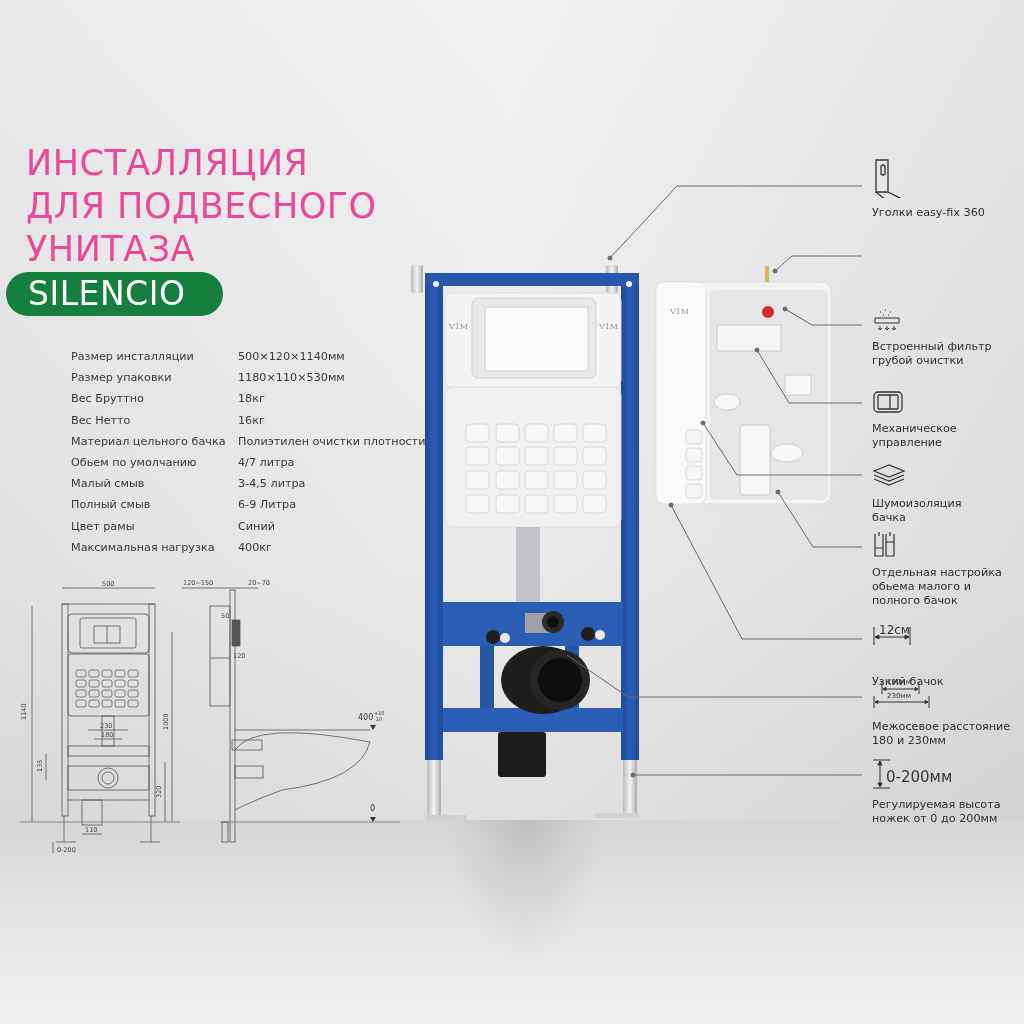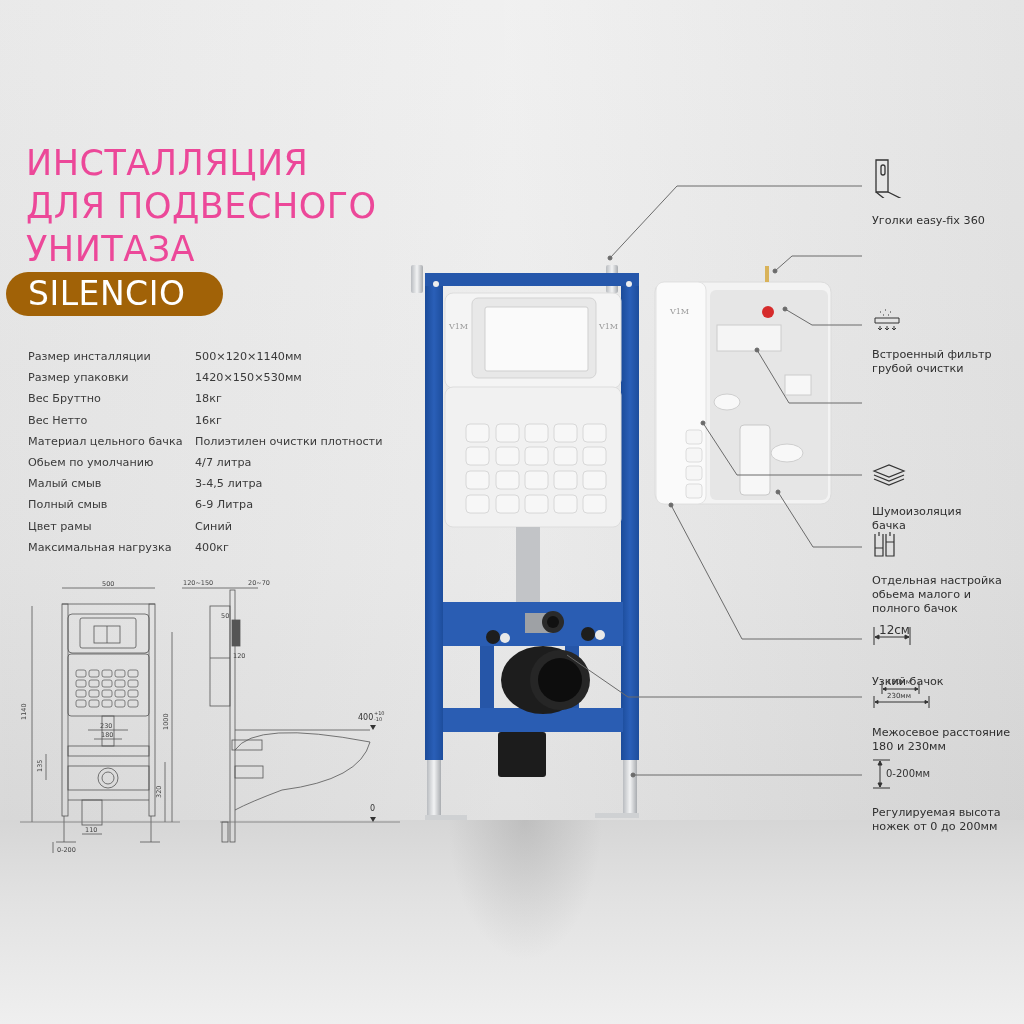--- a/index.html
+++ b/index.html
@@ -28,42 +28,42 @@
   
   .title {
     position: absolute; left: 26px; top: 142px;
     font-family: "DejaVu Sans", sans-serif;
     font-size: 35px; line-height: 43px; font-weight: 500;
     letter-spacing: 0.5px; color: #ec4899;
   }
   .title div { white-space: nowrap; }
   .badge {
     position: absolute; left: 6px; top: 272px; width: 217px; height: 44px;
-    background: #a16207; border-radius: 22px;
+    background: #15803d; border-radius: 22px;
     color: #ffffff; font-size: 33px; font-weight: 500;
     padding-left: 22px; line-height: 44px; letter-spacing: 0.5px;
   }
 
   
   .specs { position: absolute; left: 28px; top: 346px; }
   .spec-row { display: flex; height: 21.2px; align-items: center; font-size: 11.2px; color: #3a3a3a; }
-  .spec-label { width: 167px; white-space: nowrap; }
+  .spec-label { width: 167px; white-space: nowrap; margin-left: 43px; }
   .spec-value { white-space: nowrap; }
 
   
   .drawing { position: absolute; left: 20px; top: 570px; width: 380px; height: 290px; }
 
   
   .product { position: absolute; left: 395px; top: 250px; width: 470px; height: 580px; }
 
   
   .features { position: absolute; left: 872px; top: 0; width: 152px; height: 1024px; }
   .feature { position: absolute; left: 0; width: 152px; }
   .feature-icon { display: block; }
-  .feature-label { font-size: 11.2px; line-height: 14px; color: #2f2f2f; white-space: pre-line; margin-top: 16px; }
+  .feature-label { font-size: 11.2px; line-height: 14px; color: #2f2f2f; white-space: pre-line; margin-top: 8px; }
 
   .leaders { position: absolute; left: 0; top: 0; width: 1024px; height: 1024px; pointer-events: none; }
 </style>
 </head>
 <body>
 
 <div class="wall-shade"></div>
 <div class="floor"></div>
 <div class="floor-shadow"></div>
 
@@ -74,21 +74,21 @@
 </div>
 <div class="badge">SILENCIO</div>
 
 <div class="specs">
   <div class="spec-row">
       <span class="spec-label">Размер инсталляции</span>
       <span class="spec-value">500×120×1140мм</span>
     </div>
   <div class="spec-row">
       <span class="spec-label">Размер упаковки</span>
-      <span class="spec-value">1420×150×530мм</span>
+      <span class="spec-value">1180×110×530мм</span>
     </div>
   <div class="spec-row">
       <span class="spec-label">Вес Бруттно</span>
       <span class="spec-value">18кг</span>
     </div>
   <div class="spec-row">
       <span class="spec-label">Вес Нетто</span>
       <span class="spec-value">16кг</span>
     </div>
   <div class="spec-row">
@@ -341,20 +341,29 @@
   <div class="feature" style="top:308px">
     <svg class="feature-icon" width="30" height="24" viewBox="0 0 30 24" fill="none" stroke="#333" stroke-width="1">
       <path d="M8 4 h1 M13 2 h1 M18 4 h1 M11 7 h1 M16 7 h1"></path>
         <path d="M3 10 L27 10 L27 15 L3 15 Z"></path>
         <path d="M8 18 v4 M15 18 v4 M22 18 v4"></path>
         <path d="M6 20 l2 2 2 -2 M13 20 l2 2 2 -2 M20 20 l2 2 2 -2"></path>
     </svg>
     <div class="feature-label">Встроенный фильтр
 грубой очистки</div>
   </div>
+  <div class="feature" style="top:390px">
+    <svg class="feature-icon" width="32" height="24" viewBox="0 0 32 24" fill="none" stroke="#333" stroke-width="1.3">
+      <rect x="2" y="2" width="28" height="20" rx="4"></rect>
+        <rect x="6" y="5" width="20" height="14" rx="1"></rect>
+        <line x1="18" y1="5" x2="18" y2="19"></line>
+    </svg>
+    <div class="feature-label">Механическое
+управление</div>
+  </div>
   <div class="feature" style="top:463px">
     <svg class="feature-icon" width="34" height="26" viewBox="0 0 34 26" fill="none" stroke="#333" stroke-width="1.2">
       <path d="M2 8 L17 2 L32 8 L17 14 Z"></path>
         <path d="M2 12 L17 18 L32 12"></path>
         <path d="M2 16 L17 22 L32 16"></path>
     </svg>
     <div class="feature-label">Шумоизоляция
 бачка</div>
   </div>
   <div class="feature" style="top:530px">
@@ -387,29 +396,29 @@
           <line x1="47" y1="4" x2="47" y2="16"></line>
           <line x1="11" y1="11" x2="46" y2="11"></line>
         <line x1="2" y1="18" x2="2" y2="30"></line>
           <line x1="57" y1="18" x2="57" y2="30"></line>
           <line x1="3" y1="24" x2="56" y2="24"></line>
         <path d="M11 11 l3 -1.5 v3 z M46 11 l-3 -1.5 v3 z M3 24 l3 -1.5 v3 z M56 24 l-3 -1.5 v3 z" fill="#333"></path>
       </svg>
       <span style="position:absolute;left:15px;top:0;font-size:7px;color:#333">180мм</span>
       <span style="position:absolute;left:15px;top:14px;font-size:7px;color:#333">230мм</span>
     </div>
-    <div class="feature-label" style="margin-top:16px">Межосевое расстояние
+    <div class="feature-label" style="margin-top:10px">Межосевое расстояние
 180 и 230мм</div>
   </div>
   <div class="feature" style="top:758px">
     <div style="position:relative;width:80px;height:32px">
       <svg width="20" height="32" viewBox="0 0 20 32" fill="none" stroke="#333" stroke-width="1" style="position:absolute;left:0;top:0">
         <line x1="1" y1="2" x2="18" y2="2"></line>
           <line x1="1" y1="30" x2="18" y2="30"></line>
           <line x1="8" y1="3" x2="8" y2="29"></line>
         <path d="M8 3 l-2 4 h4 z M8 29 l-2 -4 h4 z" fill="#333"></path>
       </svg>
-      <span style="position:absolute;left:14px;top:10px;font-size:10px;color:#333;white-space:nowrap">0-200мм</span>
+      <span style="position:absolute;left:14px;top:10px;font-size:15px;color:#333;white-space:nowrap">0-200мм</span>
     </div>
     <div class="feature-label" style="">Регулируемая высота
 ножек от 0 до 200мм</div>
   </div>
 </div>
 
 </body></html>

